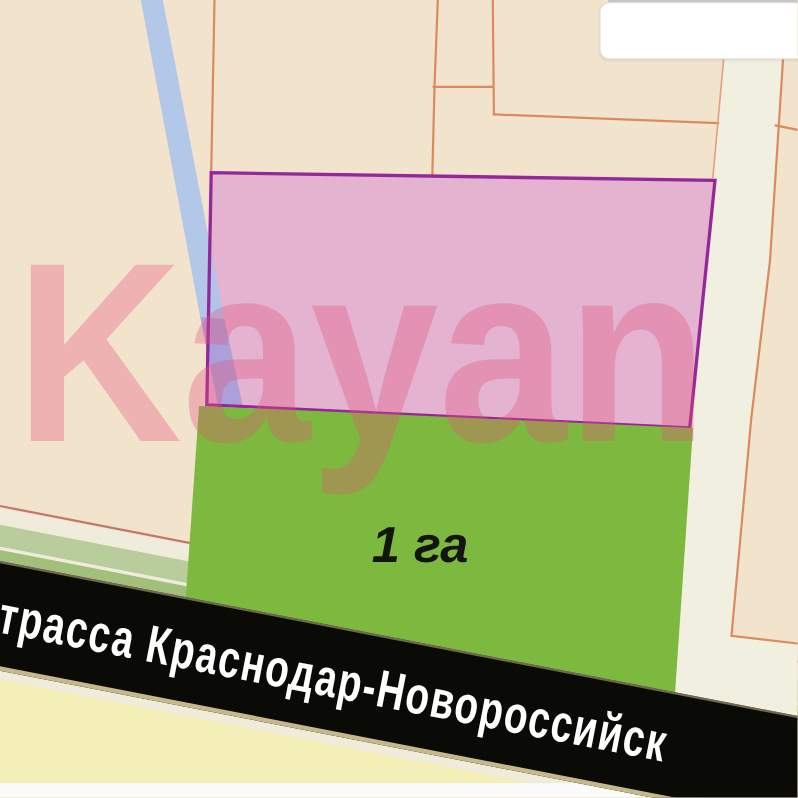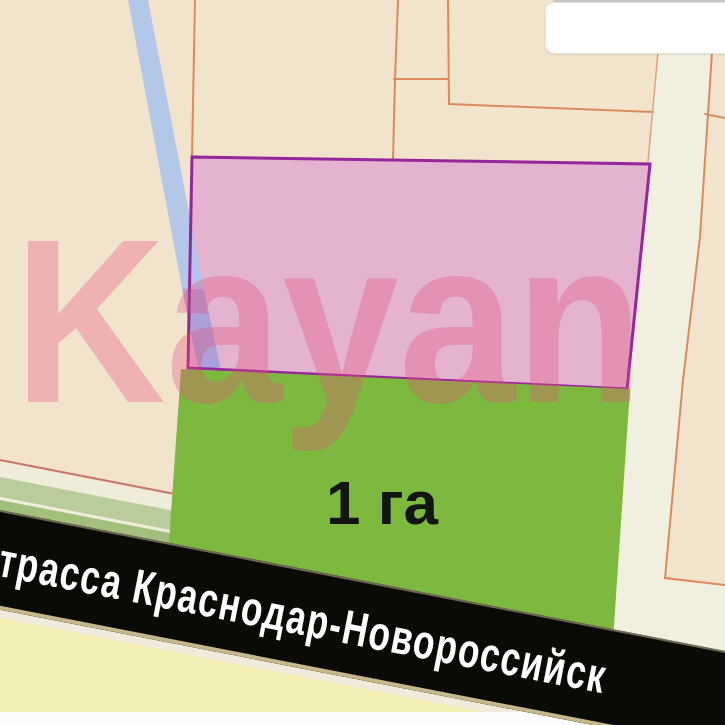--- a/index.html
+++ b/index.html
@@ -29,23 +29,23 @@
   .green-fill{fill:var(--c-green-fill,#7EB93F);}
 
   .watermark{
     position:absolute;left:14px;top:205px;
     font-size:233px;font-weight:bold;line-height:1;letter-spacing:0;
     color:var(--c-watermark,rgba(228,80,120,.33));
     transform:scaleX(.9);transform-origin:left top;
     white-space:nowrap;pointer-events:none;z-index:30;
   }
   .area-label{
-    position:absolute;left:326px;top:472px;
-    font-size:62px;font-weight:bold;line-height:1;
-    color:var(--c-area-label,#141411);z-index:40;white-space:nowrap;
+    position:absolute;left:338px;top:472px;
+    font-size:46px;font-weight:bold;line-height:1;
+    color:var(--c-area-label,#141411);z-index:40;white-space:nowrap;font-style:italic;
   }
   .highway-band{
     position:absolute;left:0;top:510px;width:1000px;height:92px;
     background:var(--c-band-bg,#0A0A07);
     transform:rotate(11deg);transform-origin:0 0;
     border-top:2px solid rgba(195,183,140,.55);
     border-bottom:4px solid var(--c-tan-edge,#C6B88A);
     display:flex;align-items:center;z-index:50;
   }
   .highway-label{

